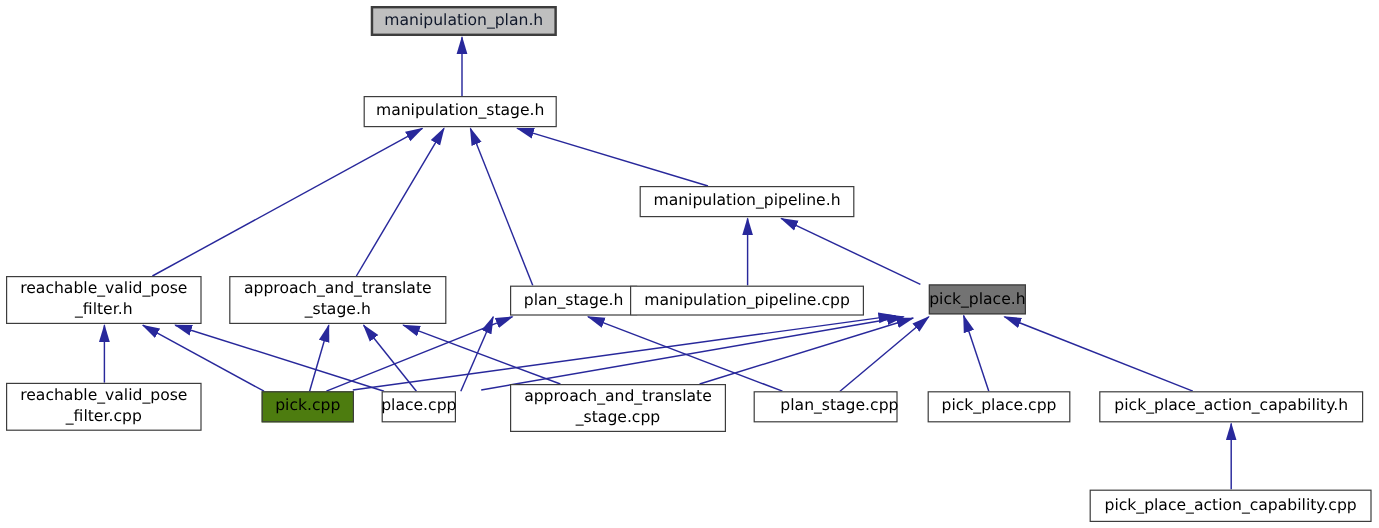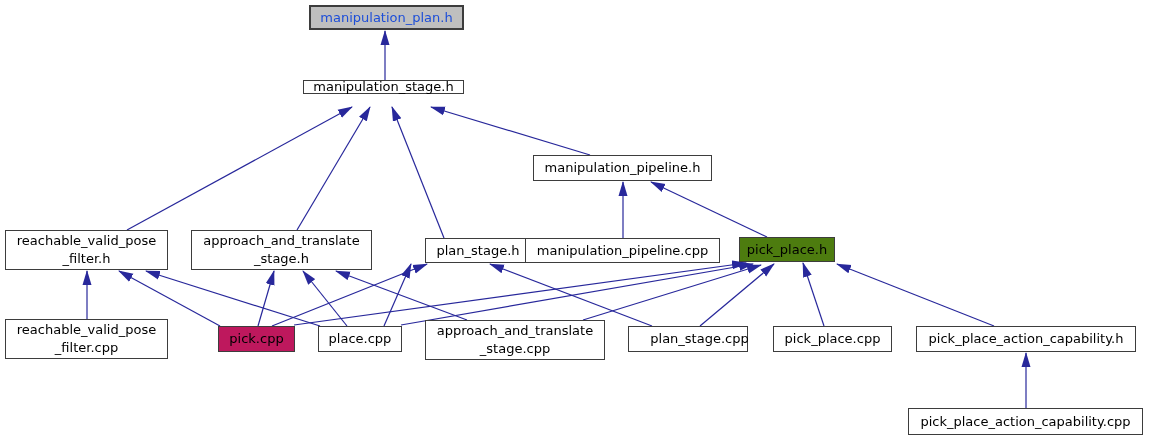--- a/index.html
+++ b/index.html
@@ -51,54 +51,54 @@
       <line x1="652" y1="326" x2="490" y2="264" class="edge" marker-end="url(#arrowhead)"></line>
       <line x1="294" y1="325" x2="746" y2="263" class="edge" marker-end="url(#arrowhead)"></line>
       <line x1="401" y1="325" x2="753" y2="264" class="edge" marker-end="url(#arrowhead)"></line>
       <line x1="583" y1="320" x2="761" y2="265" class="edge" marker-end="url(#arrowhead)"></line>
       <line x1="700" y1="326" x2="774" y2="264" class="edge" marker-end="url(#arrowhead)"></line>
       <line x1="824" y1="326" x2="803" y2="263" class="edge" marker-end="url(#arrowhead)"></line>
       <line x1="994" y1="326" x2="837" y2="264" class="edge" marker-end="url(#arrowhead)"></line>
       <line x1="1026" y1="408" x2="1026" y2="353" class="edge" marker-end="url(#arrowhead)"></line>
     </svg>
 
-<div class="node root" style="left: 309px; top: 5px; width: 155px; height: 25px; background: rgb(191, 191, 191); border-color: rgb(61, 61, 61); color: #1d4ed8;">
+<div class="node root" style="left: 309px; top: 5px; width: 155px; height: 25px; background: rgb(191, 191, 191); border-color: rgb(61, 61, 61); color: #0f172a;">
       <span>manipulation_plan.h</span>
     </div>
-    <div class="node" style="left: 303px; top: 80px; width: 161px; height: 14px; background: rgb(255, 255, 255); border-color: rgb(61, 61, 61); color: rgb(0, 0, 0);">
+    <div class="node" style="left: 303px; top: 80px; width: 161px; height: 26px; background: rgb(255, 255, 255); border-color: rgb(61, 61, 61); color: rgb(0, 0, 0);">
       <span>manipulation_stage.h</span>
     </div>
     <div class="node" style="left: 533px; top: 155px; width: 179px; height: 26px; background: rgb(255, 255, 255); border-color: rgb(61, 61, 61); color: rgb(0, 0, 0); text-align: center;">
       <span>manipulation_pipeline.h</span>
     </div>
     <div class="node" style="left: 5px; top: 230px; width: 163px; height: 40px; background: rgb(255, 255, 255); border-color: rgb(61, 61, 61); color: rgb(0, 0, 0);">
       <span>reachable_valid_pose</span>
       <span>_filter.h</span>
     </div>
     <div class="node" style="left: 191px; top: 230px; width: 181px; height: 40px; background: rgb(255, 255, 255); border-color: rgb(61, 61, 61); color: rgb(0, 0, 0);">
       <span>approach_and_translate</span>
       <span>_stage.h</span>
     </div>
     <div class="node" style="left: 394px; top: 238px; width: 106px; height: 25px; background: rgb(255, 255, 255); border-color: rgb(61, 61, 61); color: rgb(0, 0, 0); margin-left: 31px;">
       <span>plan_stage.h</span>
     </div>
     <div class="node" style="left: 525px; top: 238px; width: 195px; height: 25px; background: rgb(255, 255, 255); border-color: rgb(61, 61, 61); color: rgb(0, 0, 0); text-align: center;">
       <span>manipulation_pipeline.cpp</span>
     </div>
-    <div class="node" style="left: 739px; top: 237px; width: 96px; height: 25px; background: #4d7c0f; border-color: rgb(61, 61, 61); color: rgb(0, 0, 0);">
+    <div class="node" style="left: 774px; top: 237px; width: 81px; height: 25px; background: #737373; border-color: rgb(61, 61, 61); color: rgb(0, 0, 0);">
       <span>pick_place.h</span>
     </div>
     <div class="node" style="left: 5px; top: 319px; width: 163px; height: 40px; background: rgb(255, 255, 255); border-color: rgb(61, 61, 61); color: rgb(0, 0, 0);">
       <span>reachable_valid_pose</span>
       <span>_filter.cpp</span>
     </div>
-    <div class="node" style="left: 218px; top: 326px; width: 77px; height: 26px; background: #be185d; border-color: rgb(61, 61, 61); color: rgb(0, 0, 0);">
+    <div class="node" style="left: 218px; top: 326px; width: 77px; height: 26px; background: #4d7c0f; border-color: rgb(61, 61, 61); color: rgb(0, 0, 0);">
       <span>pick.cpp</span>
     </div>
-    <div class="node" style="left: 318px; top: 326px; width: 84px; height: 26px; background: rgb(255, 255, 255); border-color: rgb(61, 61, 61); color: rgb(0, 0, 0);">
+    <div class="node" style="left: 318px; top: 326px; width: 62px; height: 26px; background: rgb(255, 255, 255); border-color: rgb(61, 61, 61); color: rgb(0, 0, 0);">
       <span>place.cpp</span>
     </div>
     <div class="node" style="left: 425px; top: 320px; width: 180px; height: 40px; background: rgb(255, 255, 255); border-color: rgb(61, 61, 61); color: rgb(0, 0, 0);">
       <span>approach_and_translate</span>
       <span>_stage.cpp</span>
     </div>
     <div class="node" style="left: 628px; top: 326px; width: 120px; height: 26px; background: rgb(255, 255, 255); border-color: rgb(61, 61, 61); color: rgb(0, 0, 0); padding-left: 23px;">
       <span>plan_stage.cpp</span>
     </div>
     <div class="node" style="left: 773px; top: 326px; width: 119px; height: 26px; background: rgb(255, 255, 255); border-color: rgb(61, 61, 61); color: rgb(0, 0, 0);">

